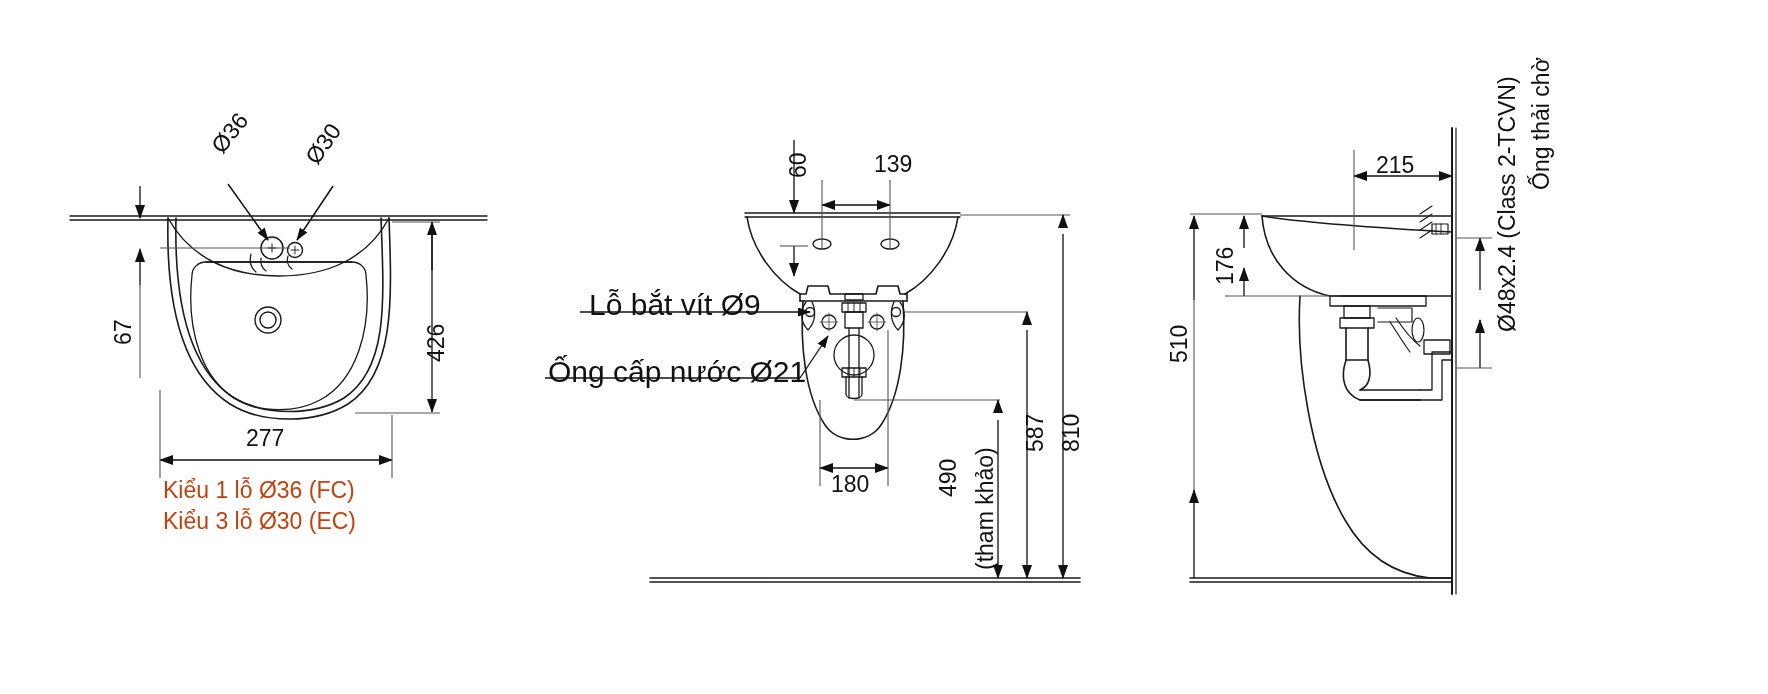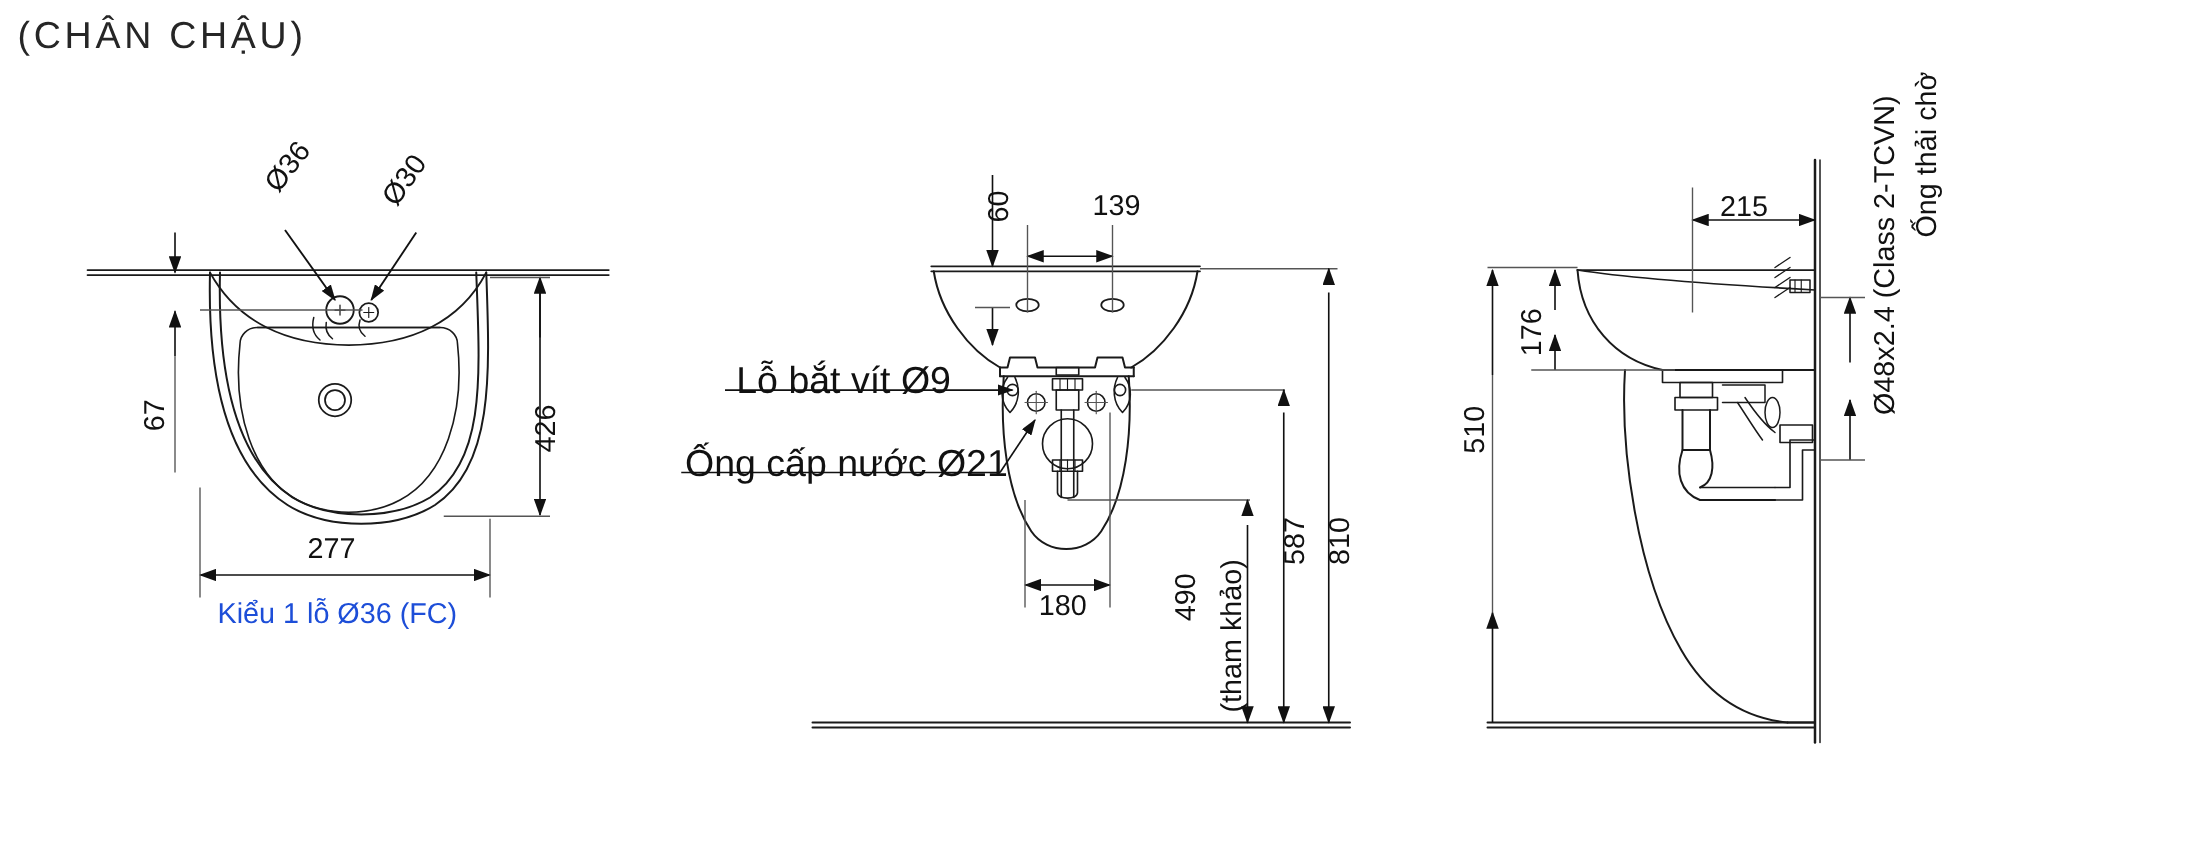--- a/index.html
+++ b/index.html
@@ -7,28 +7,27 @@
   body{width:1768px;height:694px;position:relative;overflow:hidden;
        font-family:"Liberation Sans","DejaVu Sans",sans-serif;color:#1a1a1a;}
   #sheet{position:absolute;left:0;top:0;width:1768px;height:694px;}
   svg{position:absolute;left:0;top:0;width:1768px;height:694px;}
   .ttl{position:absolute;left:14px;top:12px;font-size:30px;letter-spacing:3px;color:#262626;
        white-space:nowrap;}
   .lbl{position:absolute;font-size:23px;color:#111;white-space:nowrap;}
   .lblv{position:absolute;font-size:23px;color:#111;white-space:nowrap;
         transform-origin:0 0;transform:rotate(-90deg);}
   .note{position:absolute;font-size:30px;color:#111;white-space:nowrap;}
-  .cap{position:absolute;font-size:23px;color:#1d4ed8;white-space:nowrap;margin-left:11px;}
+  .cap{position:absolute;font-size:23px;color:#c2410c;white-space:nowrap;}
 </style>
 </head>
 <body>
 
 <div id="sheet">
 
-  <div class="ttl">(CHÂN CHẬU)</div>
 
   <svg viewBox="0 0 1768 694">
     <defs>
       <marker id="ah" markerWidth="14" markerHeight="10" refX="13" refY="5" orient="auto" markerUnits="userSpaceOnUse">
         <polygon points="0,0 14,5 0,10" fill="#111"></polygon>
       </marker>
       <marker id="ahs" markerWidth="14" markerHeight="10" refX="1" refY="5" orient="auto" markerUnits="userSpaceOnUse">
         <polygon points="14,0 0,5 14,10" fill="#111"></polygon>
       </marker>
       <marker id="ahn" markerWidth="13" markerHeight="9" refX="12" refY="4.5" orient="auto" markerUnits="userSpaceOnUse">
@@ -235,20 +234,21 @@
   </svg>
 
   <div class="lbl" style="left:206px;top:142px;transform-origin:0 0;transform:rotate(-52deg);">Ø36</div>
   <div class="lbl" style="left:300px;top:154px;transform-origin:0 0;transform:rotate(-55deg);">Ø30</div>
 
   <div class="lblv" style="left:110px;top:345px;">67</div>
   <div class="lblv" style="left:423px;top:362px;">426</div>
   <div class="lbl" style="left:246px;top:425px;">277</div>
 
   <div class="cap" style="left:163px;top:477px;">Kiểu 1 lỗ Ø36 (FC)</div>
+  <div class="cap" style="left:163px;top:508px;">Kiểu 3 lỗ Ø30 (EC)</div>
 
   <div class="lblv" style="left:785px;top:178px;">60</div>
   <div class="lbl" style="left:834px;top:151px;margin-left:40px;">139</div>
   <div class="lbl" style="left:831px;top:471px;">180</div>
   <div class="lblv" style="left:935px;top:497px;">490</div>
   <div class="lblv" style="left:1022px;top:452px;">587</div>
   <div class="lblv" style="left:1058px;top:452px;">810</div>
 
   <div class="note" style="left:589px;top:288px;">Lỗ bắt vít Ø9</div>
   <div class="note" style="left:548px;top:355px;">Ống cấp nước Ø21</div>

